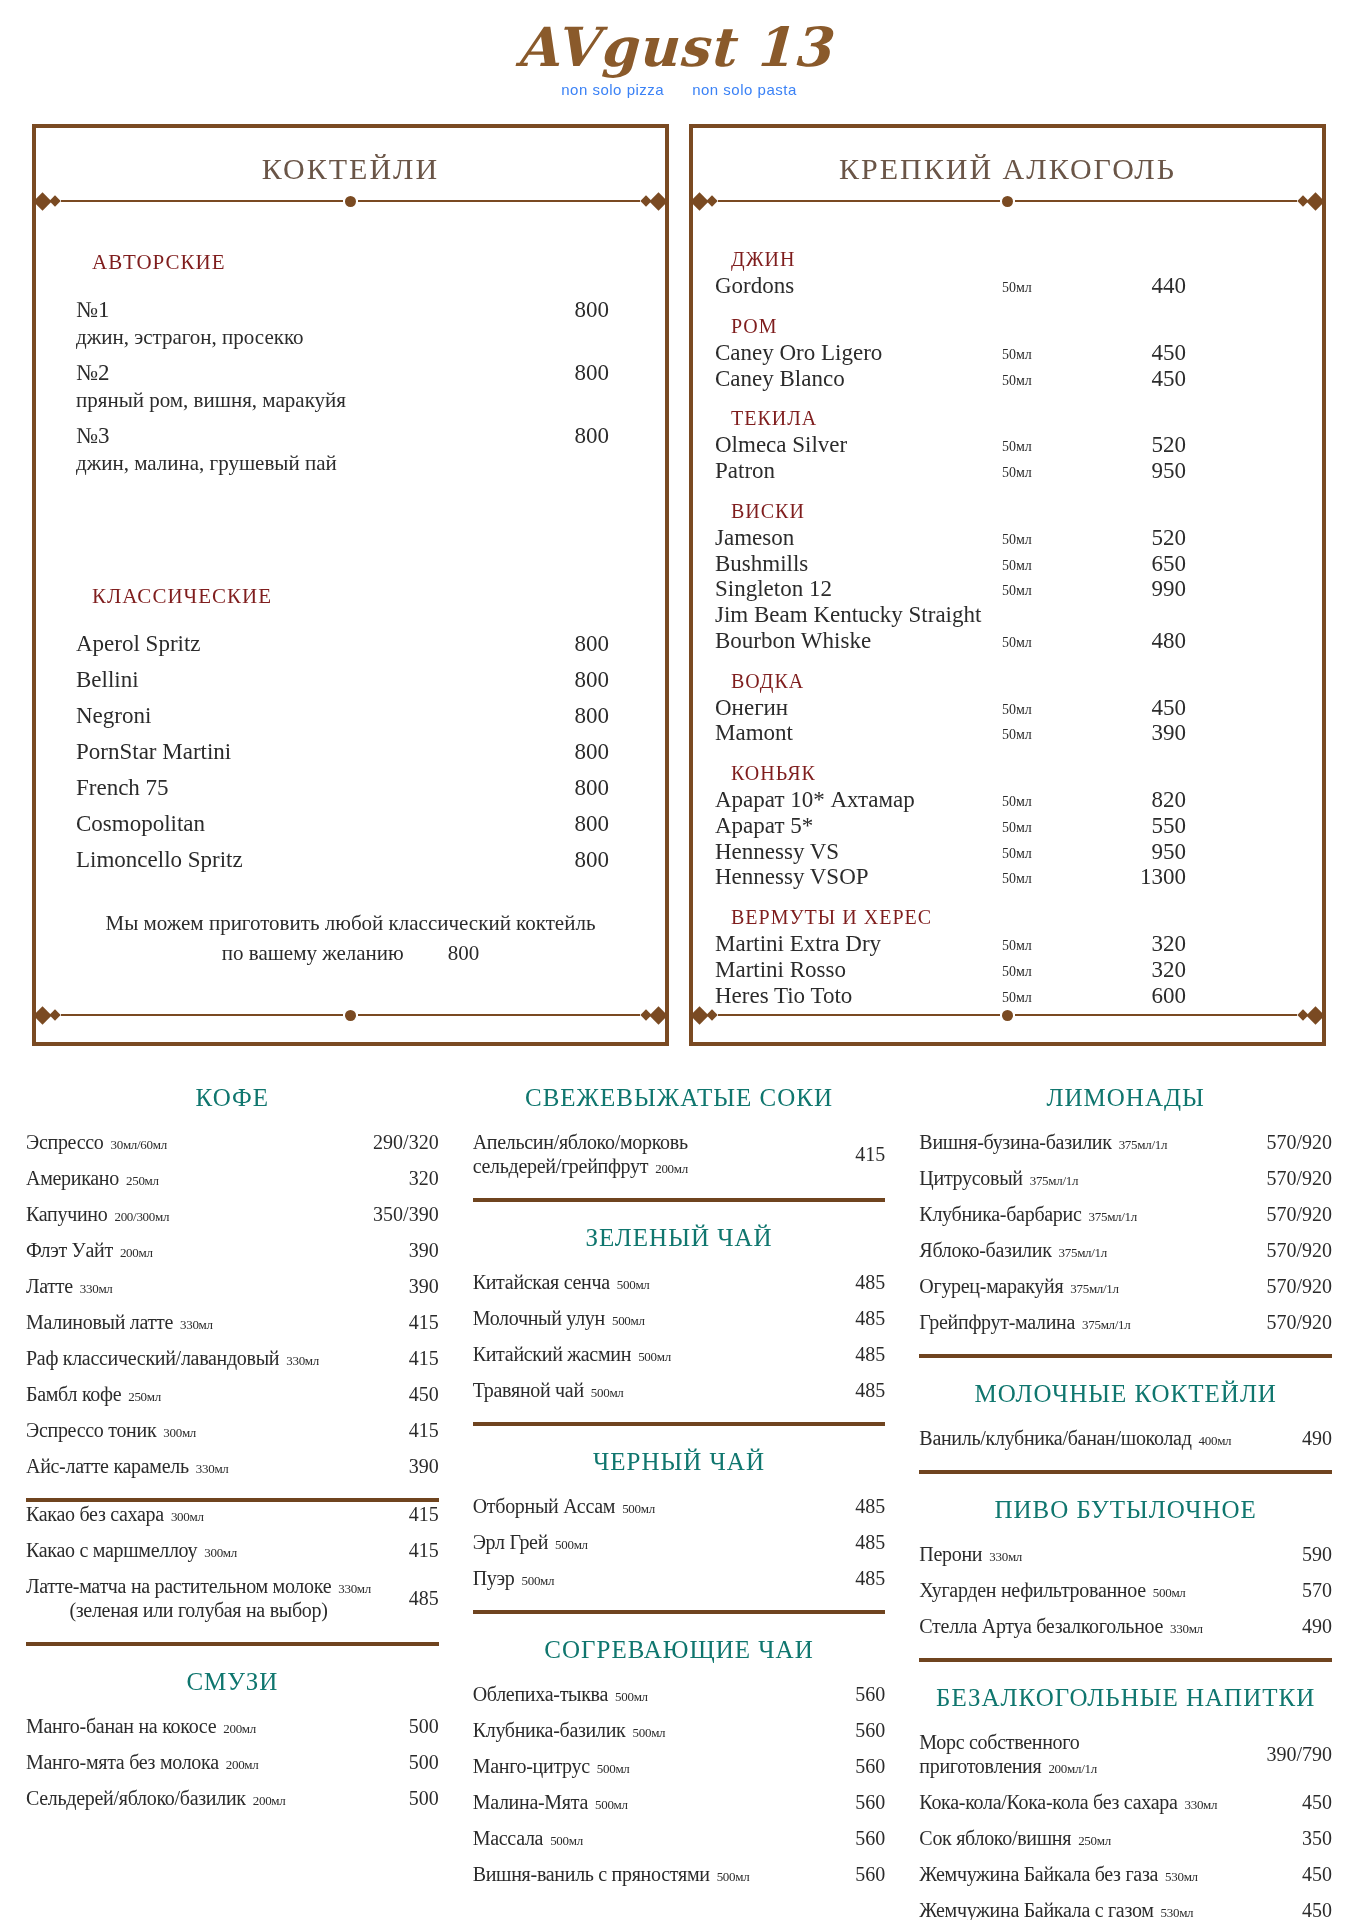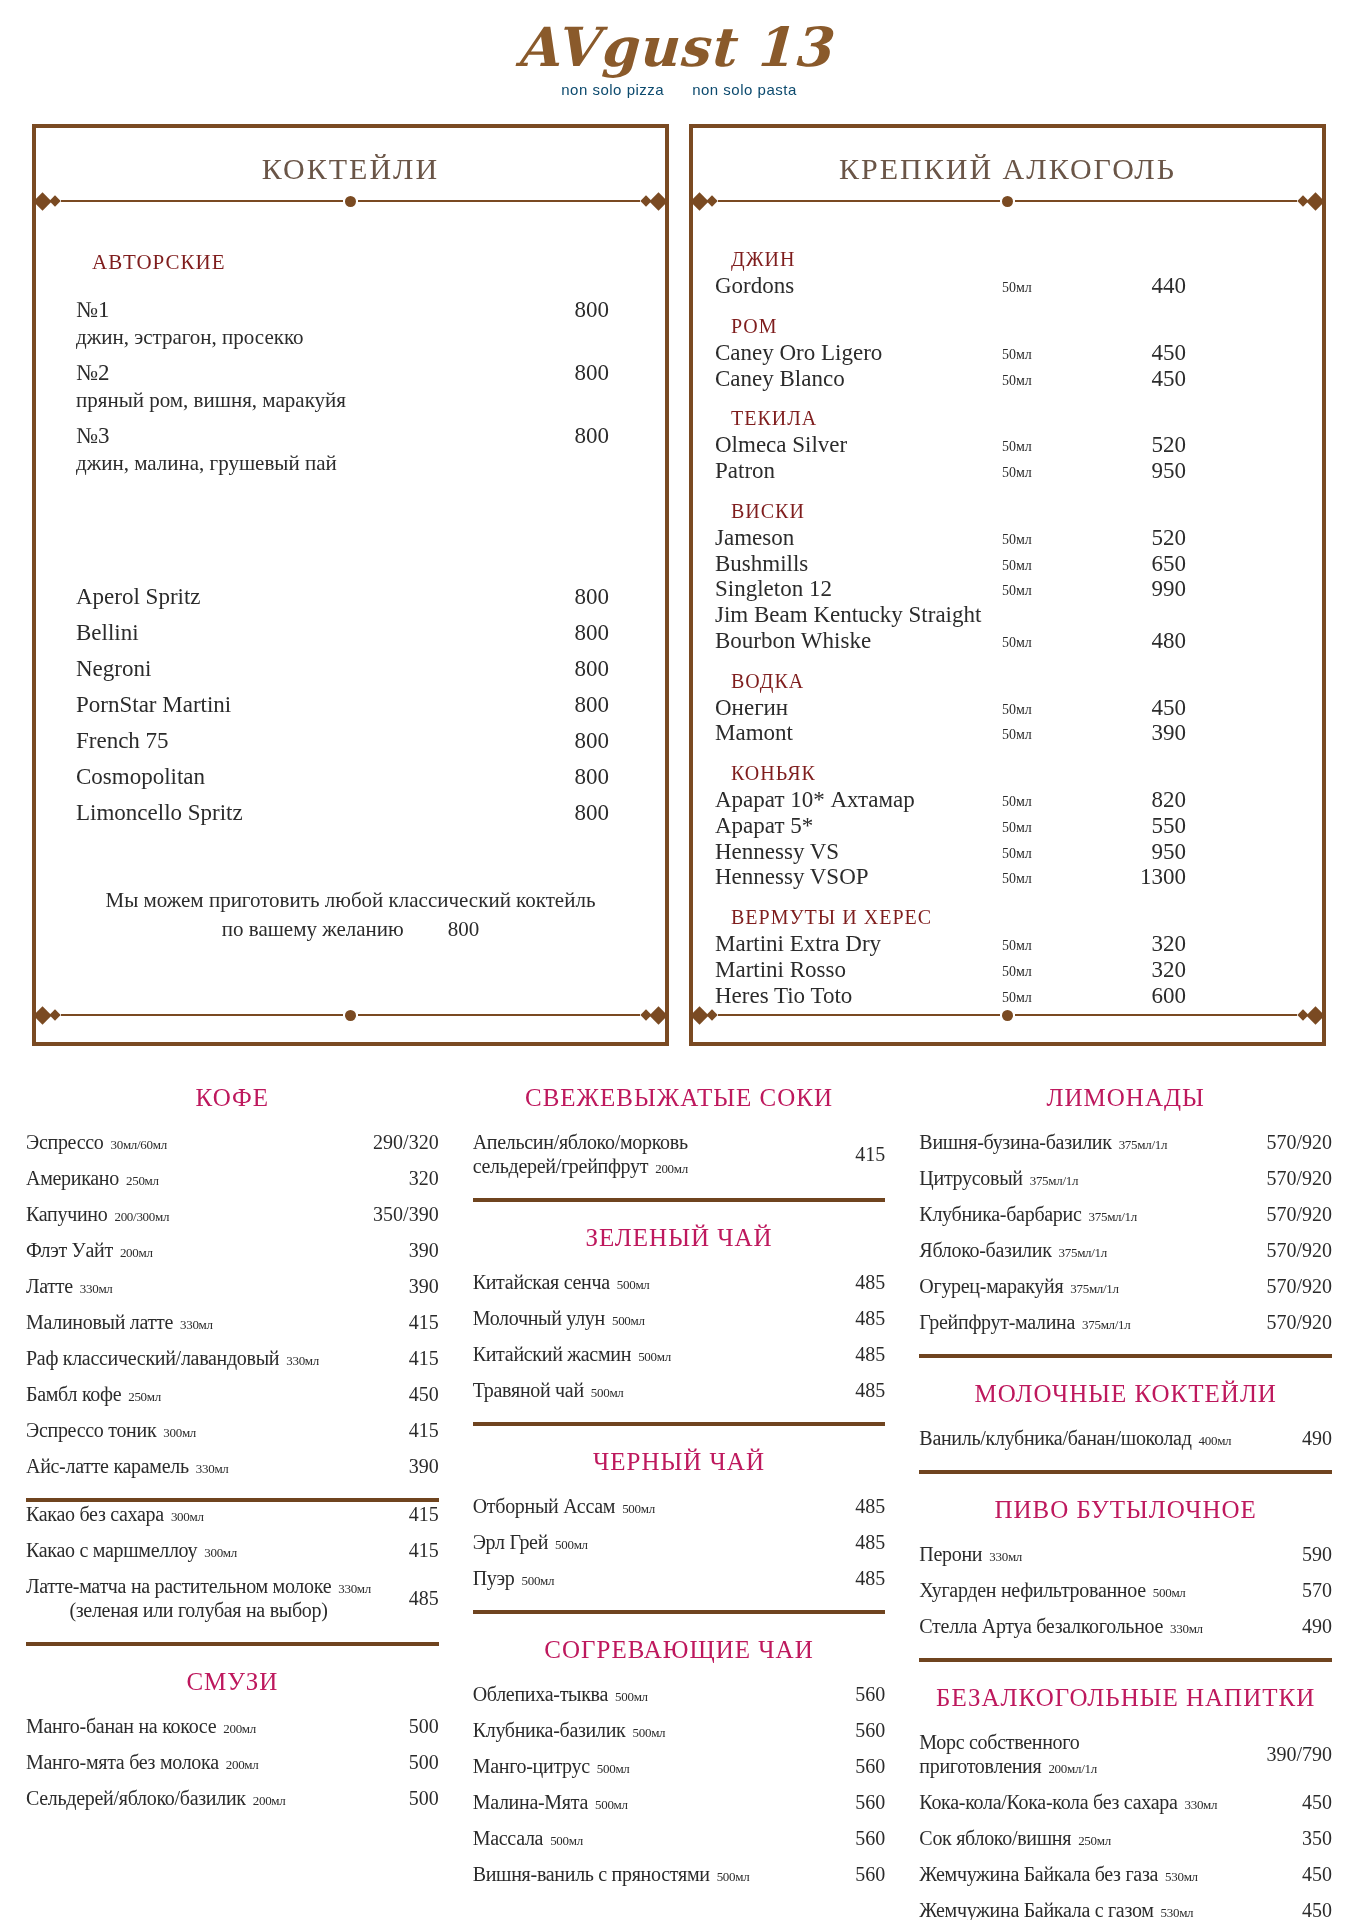--- a/index.html
+++ b/index.html
@@ -8,21 +8,21 @@
   .page { width: 1358px; min-height: 1920px; padding-bottom: 18px; }
 
   
   .hdr { text-align: center; padding-top: 20px; }
   .logo {
     font-family: "DejaVu Serif", serif; font-style: italic; font-weight: 700;
     font-size: 54px; line-height: 1; color: #8a5a2b; letter-spacing: 1px;
     transform: skewX(-4deg); display: inline-block;
   }
   .tagline { margin-top: 7px; display: flex; justify-content: center; gap: 28px;
-    font-family: "Liberation Sans", sans-serif; font-size: 15px; color: #0c4a6e; letter-spacing: .5px; }
+    font-family: "Liberation Sans", sans-serif; font-size: 15px; color: #3b82f6; letter-spacing: .5px; }
 
   
   .boxes { display: flex; gap: 20px; padding: 0 32px; margin-top: 26px; }
   .box { flex: 1; border: 4px solid #7a4a22; min-height: 894px; display: flex; flex-direction: column; }
   .box-title { margin: 24px 0 0; text-align: center; font-size: 30px; font-weight: 400;
     color: #6a5547; letter-spacing: 2px; }
   .orn { display: flex; align-items: center; margin-top: 8px; flex: none; height: 14px; }
   .orn-bottom { margin-top: auto; margin-bottom: 20px; }
   .dm, .dot, .ln { flex: none; background: #7a4a22; }
   .dm.big { width: 13px; height: 13px; transform: rotate(45deg); }
@@ -51,21 +51,21 @@
   .srow { display: flex; align-items: flex-end; font-size: 23px; line-height: 1.12; padding-right: 136px; }
   .s-name { flex: 1; }
   .s-vol { width: 104px; flex: none; font-size: 14px; padding-bottom: 3px; }
   .s-price { width: 80px; flex: none; text-align: right; }
 
   
   .cols { display: flex; gap: 34px; padding: 0 26px; margin-top: 32px; }
   .col { flex: 1; min-width: 0; }
   .col-sec:not(:first-of-type) { border-top: 4px solid #6f441f; margin-top: 20px; }
   .col-title { margin: 22px 0 18px; text-align: center; font-size: 25px; font-weight: 400;
-    color: #be185d; letter-spacing: 1px; }
+    color: #0f766e; letter-spacing: 1px; }
   .col-sec:first-of-type .col-title { margin-top: 6px; }
   .row { display: flex; justify-content: space-between; align-items: center;
     margin-bottom: 12px; font-size: 20px; line-height: 1.2; }
   .row-name { letter-spacing: -0.3px; }
   .vol { font-size: 13px; margin-left: 7px; white-space: nowrap; }
   .l2 { display: block; text-align: center; }
   .row-price { margin-left: 8px; white-space: nowrap; }
   .note { text-align: center; font-size: 20px; line-height: 1.45; margin: 14px 0 8px; }
   .addon { text-align: center; font-size: 20px; margin-top: 40px; line-height: 1.5; letter-spacing: -0.2px; }
 </style>
@@ -121,20 +121,21 @@
                   <div class="citem-main">
                     <div class="citem-name">№3</div>
                     <div class="citem-desc">джин, малина, грушевый пай</div>
                   </div>
                   <div class="citem-price">800</div>
                 </div>
               </div>
           </div>
 
           <div class="csec">
+            <h3 class="sec-head">КЛАССИЧЕСКИЕ</h3>
             <div>
 
                 <div class="citem">
                   <div class="citem-main">
                     <div class="citem-name">Aperol Spritz</div>
 
                   </div>
                   <div class="citem-price">800</div>
                 </div>
 

